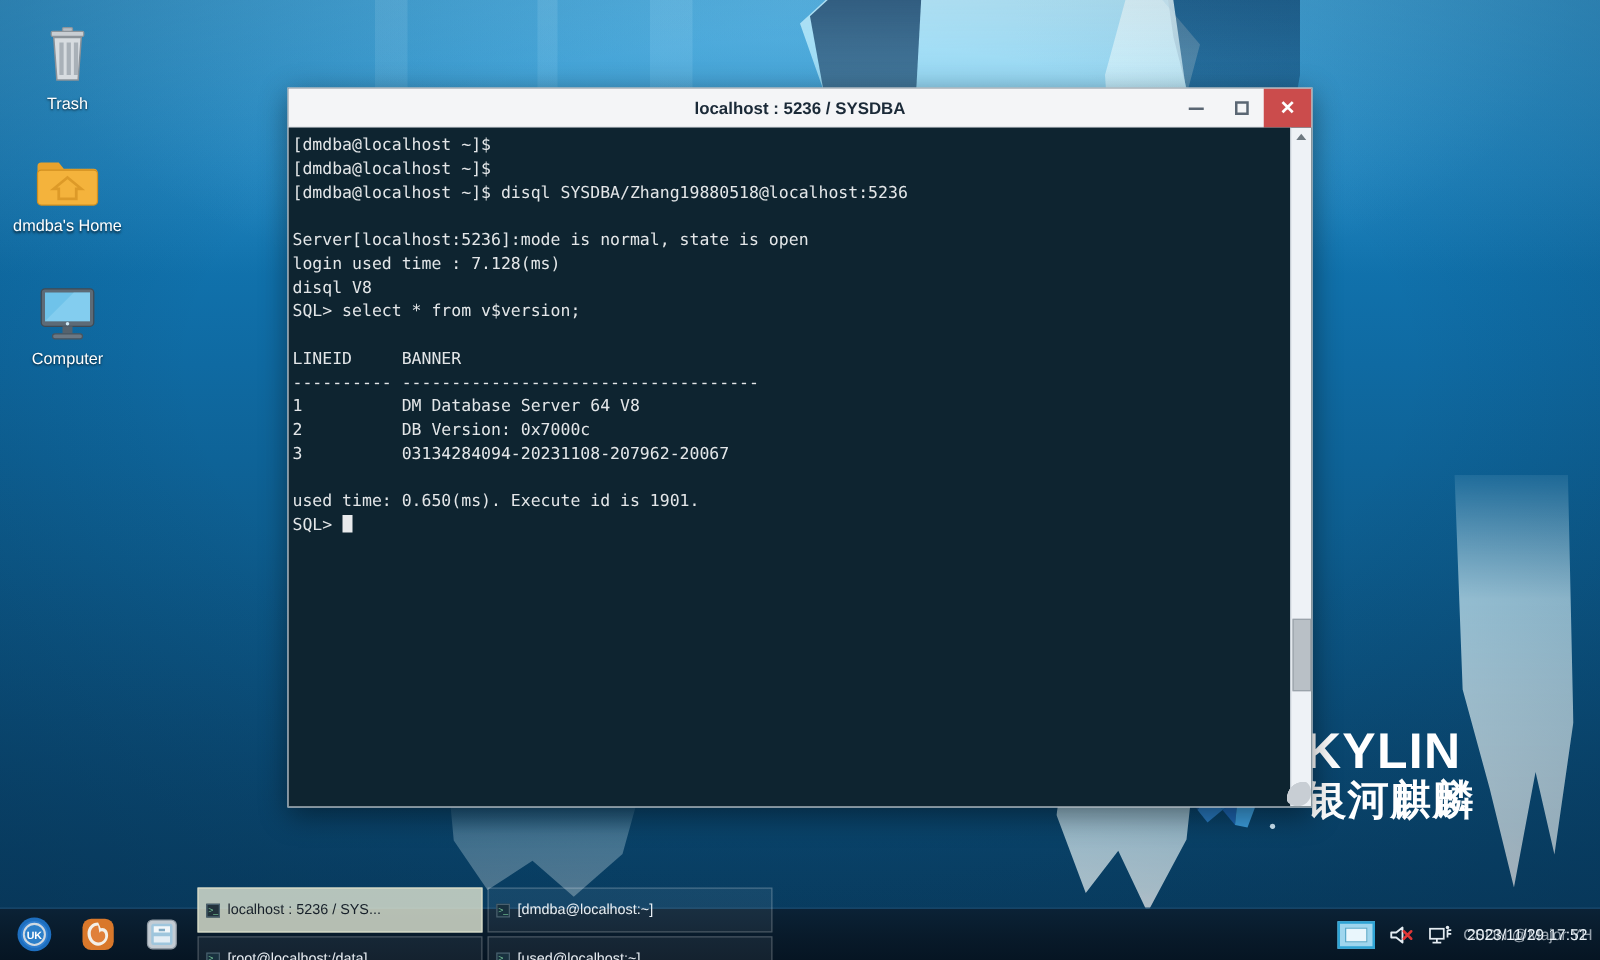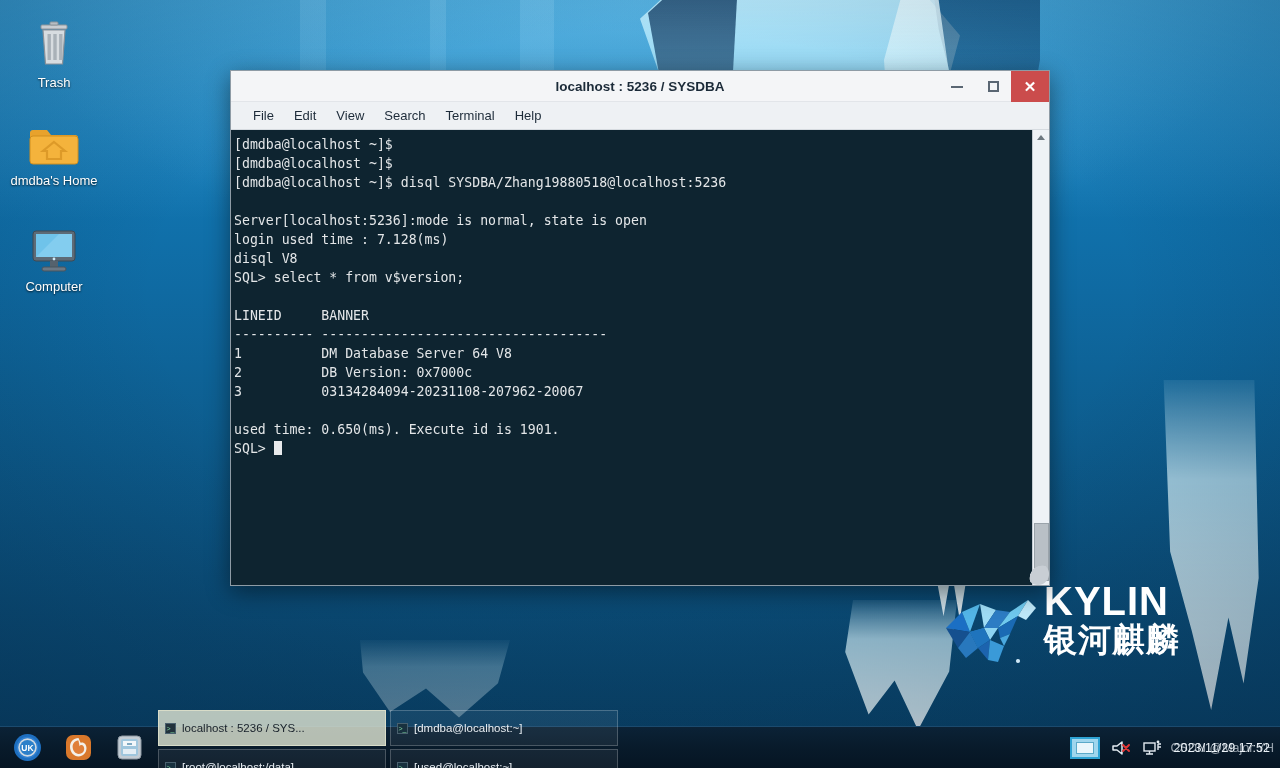--- a/index.html
+++ b/index.html
@@ -90,21 +90,21 @@
     color:#ffffff; font-size:13px; line-height:16px; margin-top:5px;
     text-shadow:0 1px 2px rgba(0,0,0,0.75);
     font-family:"Liberation Sans", sans-serif;
   }
   #icon-trash { left:0px; top:14px; }
   #icon-home  { left:0px; top:112px; }
   #icon-computer { left:0px; top:218px; }
 
   
   #term-window {
-    position:absolute; left:230px; top:70px; width:820px; height:516px;
+    position:absolute; left:230px; top:70px; width:820px; height:576px;
     background:#f4f5f7;
     border:1px solid #8e9ba5;
     box-shadow:0 6px 22px rgba(0,0,0,0.45);
     display:flex; flex-direction:column;
   }
   #titlebar {
     height:31px; background:#f4f5f7; position:relative;
     display:flex; align-items:center; justify-content:center;
     border-bottom:1px solid #e2e5e9;
   }
@@ -298,28 +298,20 @@
         </div>
       <div class="wbtn">
           <div class="sq"></div>
         </div>
       <div class="wbtn close">
           <span class="xg">✕</span>
         </div>
     </div>
   </div>
 
-  <div id="menubar">
-    <div class="mi">File</div>
-    <div class="mi">Edit</div>
-    <div class="mi">View</div>
-    <div class="mi">Search</div>
-    <div class="mi">Terminal</div>
-    <div class="mi">Help</div>
-  </div>
 
   <div id="term-body">
     <div id="term-text"><div class="line">[dmdba@localhost ~]$</div><div class="line">[dmdba@localhost ~]$</div><div class="line">[dmdba@localhost ~]$ disql SYSDBA/Zhang19880518@localhost:5236</div><div class="line"></div><div class="line">Server[localhost:5236]:mode is normal, state is open</div><div class="line">login used time : 7.128(ms)</div><div class="line">disql V8</div><div class="line">SQL&gt; select * from v$version;</div><div class="line"></div><div class="line">LINEID     BANNER</div><div class="line">---------- ------------------------------------</div><div class="line">1          DM Database Server 64 V8</div><div class="line">2          DB Version: 0x7000c</div><div class="line">3          03134284094-20231108-207962-20067</div><div class="line"></div><div class="line">used time: 0.650(ms). Execute id is 1901.</div><div class="line">SQL&gt; <span class="cursor"></span></div></div>
     <div id="term-scroll">
       <div class="sb-arrow up">
           <div class="tri"></div>
         </div>
       <div id="sb-thumb"></div>
       <div class="sb-arrow down" style="position:absolute;bottom:0;">
           <div class="tri"></div>

